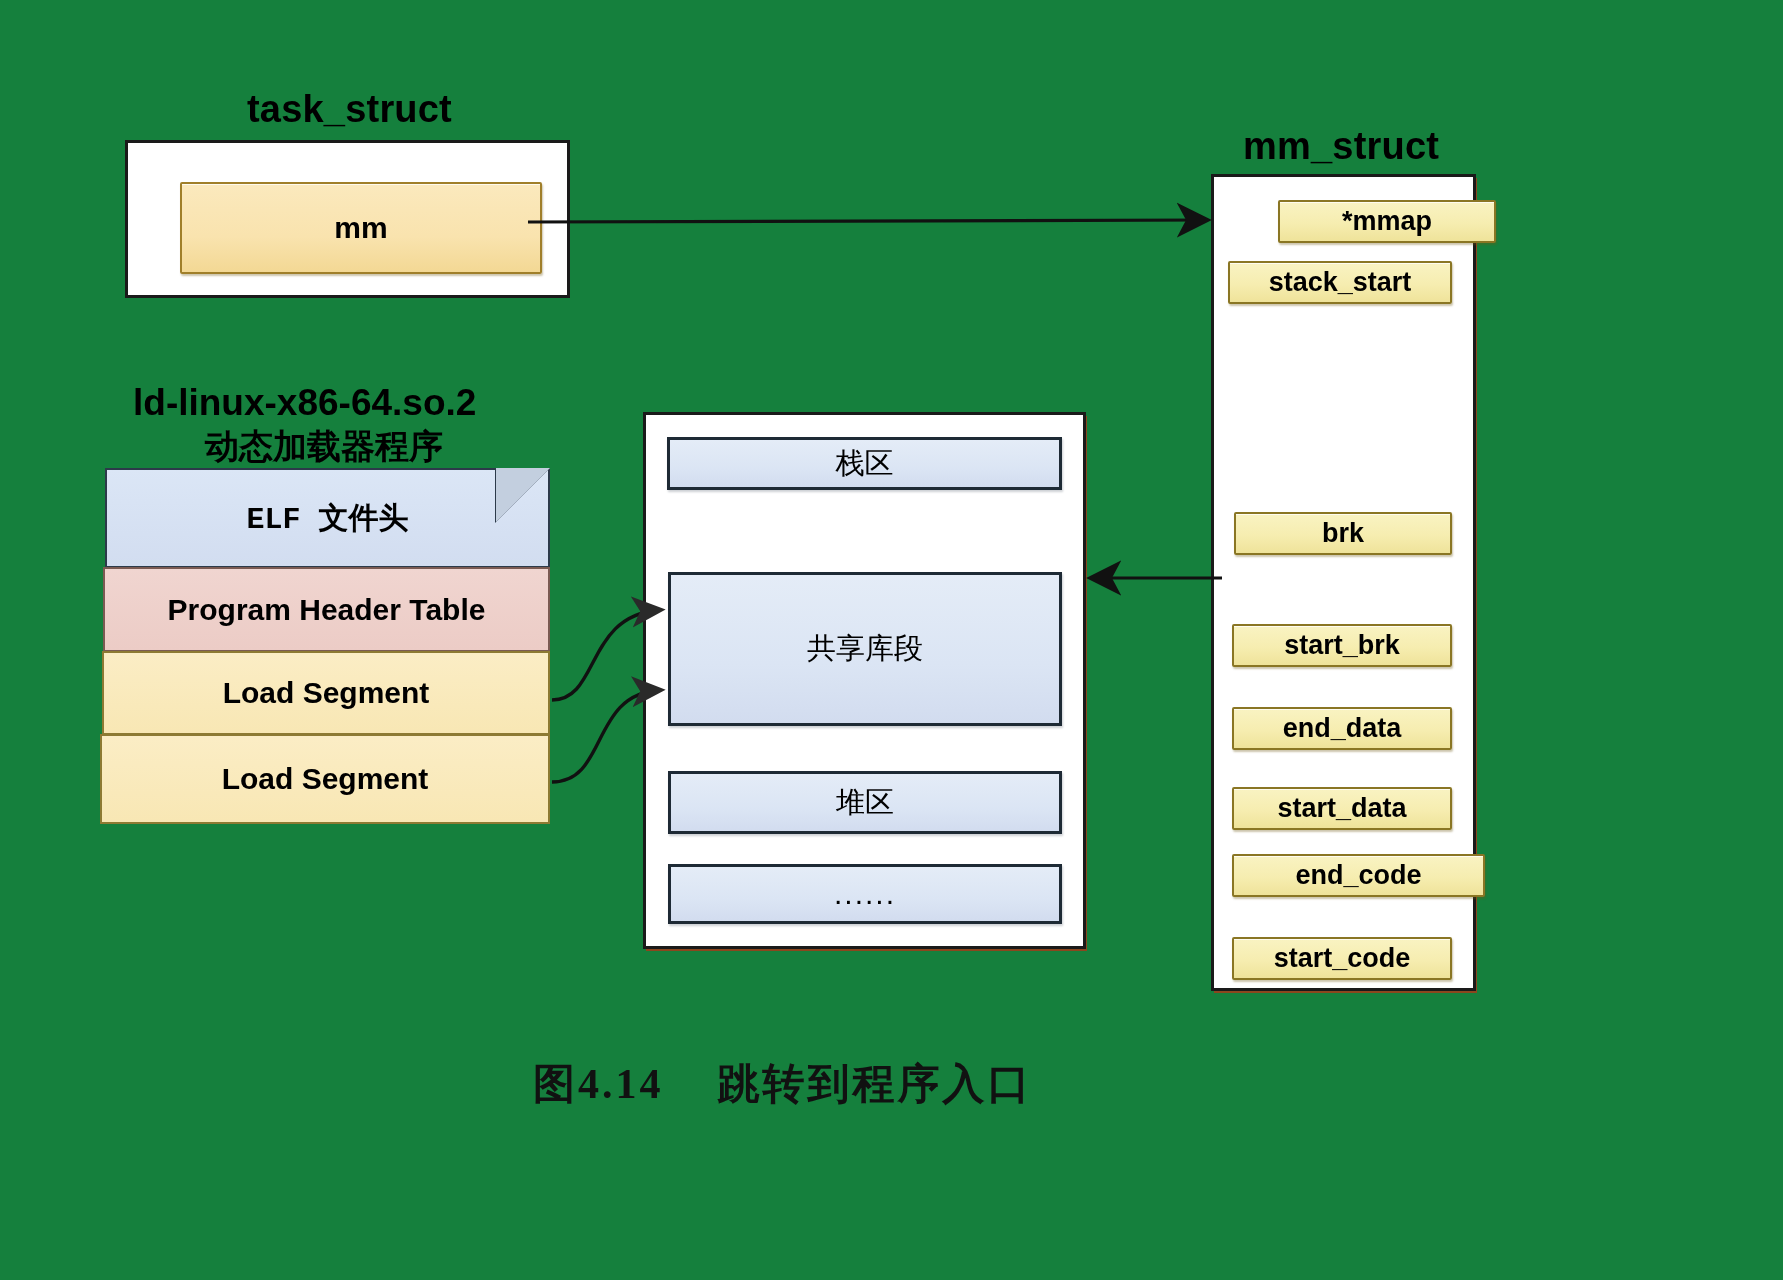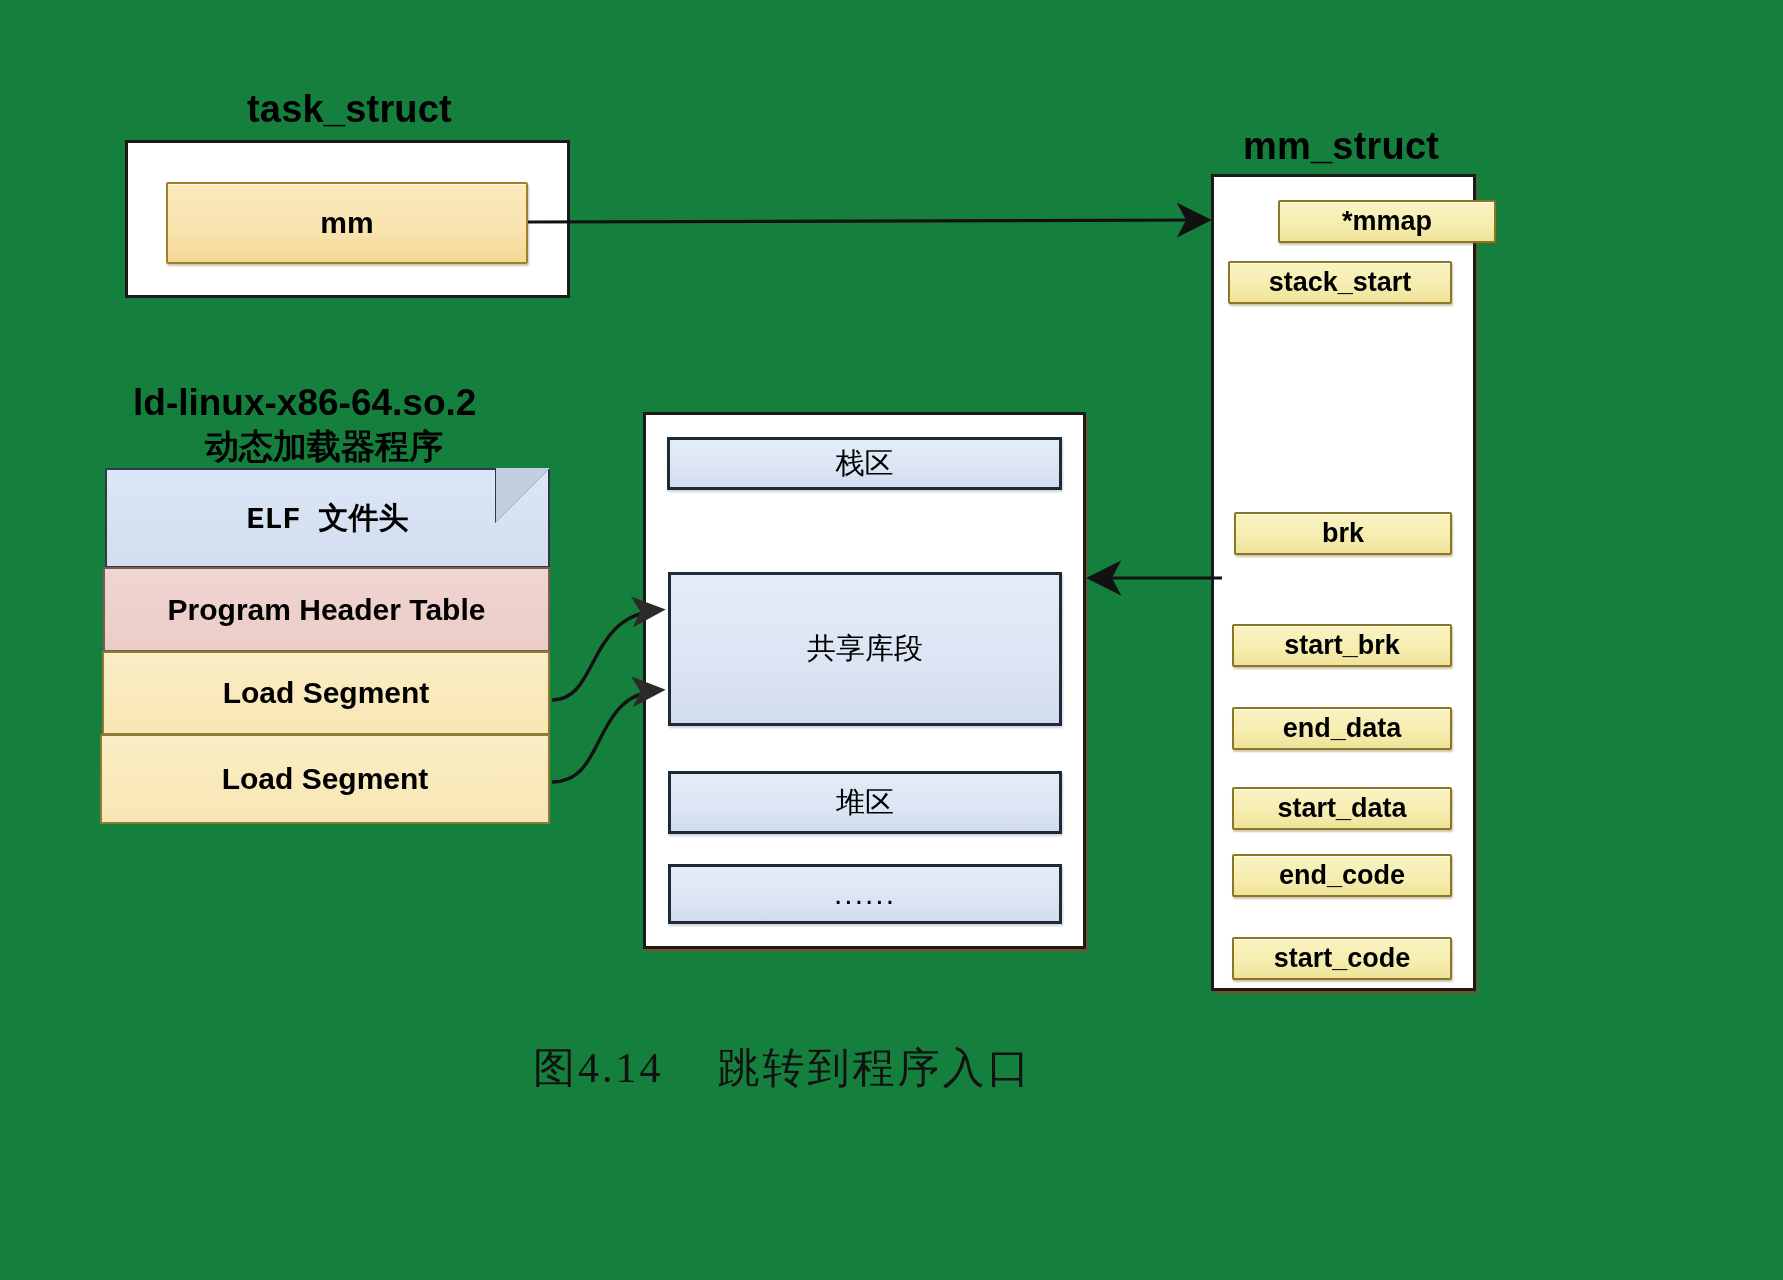--- a/index.html
+++ b/index.html
@@ -120,54 +120,55 @@
     left: 0; top: 0;
     width: 1783px; height: 1280px;
     pointer-events: none;
   }
 
   
   .caption {
     position: absolute;
     font-family: "Liberation Serif", "DejaVu Serif", serif;
     font-size: 42px;
-    font-weight: 400;
+    font-weight: 700;
     color: #111;
     letter-spacing: 3px;
     white-space: pre;
+    margin-top: 16px;
   }
 </style>
 </head>
 <body>
 
 <div id="stage">
 
   <div class="lbl title-lbl" style="left:247px; top:88px;">task_struct</div>
 
   <div class="outer-box" style="left:125px; top:140px; width:445px; height:158px;"></div>
 
-  <div class="chip mm-chip" style="left:166px; top:182px; width:362px; height:82px;">mm</div>
+  <div class="chip mm-chip" style="left:180px; top:182px; width:362px; height:92px;">mm</div>
 
   <div class="lbl title-lbl" style="left:1243px; top:125px;">mm_struct</div>
 
   <div class="outer-box warm-edge" style="left:1211px; top:174px; width:265px; height:817px;"></div>
 
   <div class="chip" style="left:1234px; top:200px; width:218px; height:43px;margin-left:44px;">*mmap</div>
 
   <div class="chip" style="left:1228px; top:261px; width:224px; height:43px;">stack_start</div>
 
   <div class="chip" style="left:1234px; top:512px; width:218px; height:43px;">brk</div>
 
   <div class="chip" style="left:1232px; top:624px; width:220px; height:43px;">start_brk</div>
 
   <div class="chip" style="left:1232px; top:707px; width:220px; height:43px;text-align:center;">end_data</div>
 
   <div class="chip" style="left:1232px; top:787px; width:220px; height:43px;">start_data</div>
 
-  <div class="chip" style="left:1232px; top:854px; width:220px; height:43px;">end_code</div>
+  <div class="chip" style="left:1232px; top:854px; width:253px; height:43px;">end_code</div>
 
   <div class="chip" style="left:1232px; top:937px; width:220px; height:43px;">start_code</div>
 
   <div class="lbl" style="left:133px; top:382px; font-size:37px;">ld-linux-x86-64.so.2</div>
   <div class="lbl" style="left:205px; top:424px; font-size:34px;">动态加载器程序</div>
 
   <div class="elf-stack" style="left:100px; top:468px; width:455px; height:358px;">
 
     <div class="elf-layer elf-head" style="left:5px; top:0px; width:445px; height:100px;">ELF 文件头</div>
     <div class="elf-fold" style="left:396px; top:0px;"></div>

